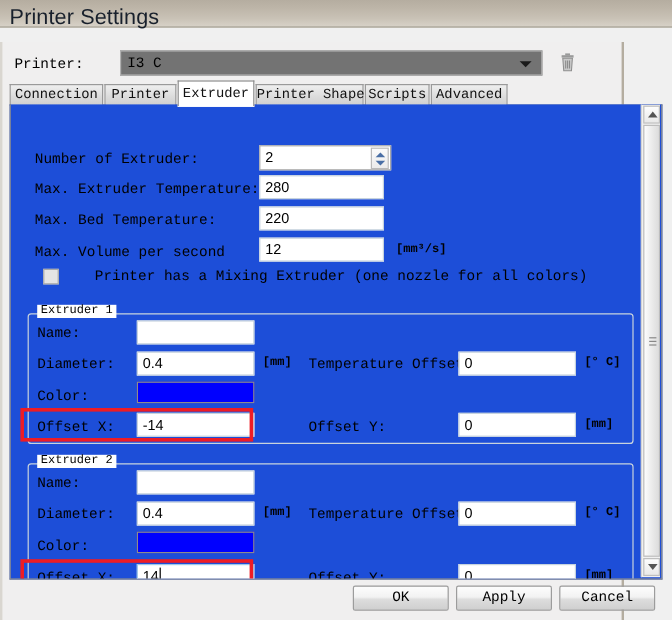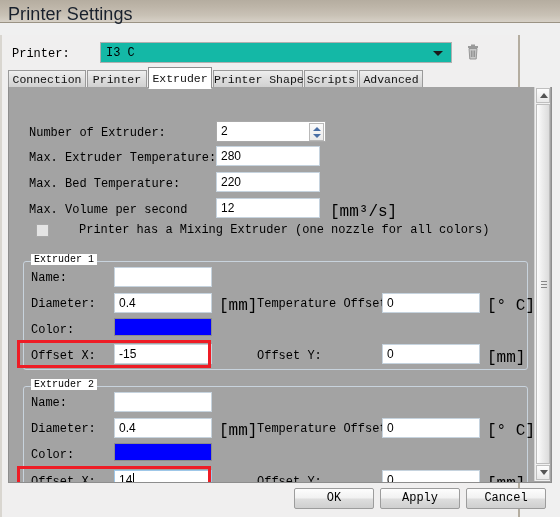--- a/index.html
+++ b/index.html
@@ -57,21 +57,21 @@
   }
   .printer-label {
     position: absolute;
     left: 10px; top: 7px;
     font-size: 12px;
   }
   .printer-combo {
     position: absolute;
     left: 98px; top: 2px;
     width: 352px; height: 21px;
-    background: #14b8a6;
+    background: #737373;
     border: 1px solid #b0b0b0;
     box-sizing: border-box;
   }
   .printer-combo-value {
     position: absolute;
     left: 5px; top: 3px;
     font-size: 12px;
   }
   .combo-arrow {
     position: absolute;
@@ -124,38 +124,39 @@
     left: 0; top: 20px;
     width: 544px; height: 1px;
     background: #9a9a9a;
   }
 
   
   .panel {
     position: absolute;
     left: 6px; top: 52px;
     width: 544px; height: 396px;
-    background: #a3a3a3;
+    background: #1d4ed8;
     border: 1px solid #8d8d8d;
     border-top: none;
     box-sizing: border-box;
     overflow: hidden;
   }
 
   .field-label {
     position: absolute;
     font-size: 12px;
     color: #000;
     white-space: nowrap;
   }
   .unit-label {
     position: absolute;
-    font-size: 16px;
+    font-size: 10px;
     color: #000;
     white-space: nowrap;
+    font-weight: bold;
   }
   .txtbox {
     position: absolute;
     background: #ffffff;
     border: 1px solid #c6d3de;
     box-sizing: border-box;
     font-family: "Liberation Sans", sans-serif;
     font-size: 12px;
     color: #000;
     padding: 0 0 0 4px;
@@ -392,21 +393,21 @@
       <div class="txtbox" style="left:105px; top:206px; width:98px;">0.4</div>
       <div class="unit-label" style="left:210px; top:210px;">[mm]</div>
       <div class="field-label" style="left:248px; top:210px;">Temperature Offset:</div>
       <div class="txtbox" style="left:373px; top:206px; width:98px;">0</div>
       <div class="unit-label" style="left:478px; top:210px;">[° C]</div>
 
       <div class="field-label" style="left:22px; top:236px;">Color:</div>
       <div class="color-swatch" style="left:105px; top:231px; width:98px; height:18px; background:#0000ff;"></div>
 
       <div class="field-label" style="left:22px; top:262px;">Offset X:</div>
-      <div class="txtbox plain-border" style="left:105px; top:257px; width:98px;">-15</div>
+      <div class="txtbox plain-border" style="left:105px; top:257px; width:98px;">-14</div>
       <div class="field-label" style="left:248px; top:262px;">Offset Y:</div>
       <div class="txtbox" style="left:373px; top:257px; width:98px;">0</div>
       <div class="unit-label" style="left:478px; top:262px;">[mm]</div>
 
       <div class="redbox" style="left:8px; top:253px; width:194px; height:28px;"></div>
 
       <div class="groupbox" style="left:14px; top:299px; width:505px; height:109px;"></div>
       <div class="group-title" style="left:22px; top:292px;">Extruder 2</div>
 
       <div class="field-label" style="left:22px; top:309px;">Name:</div>

